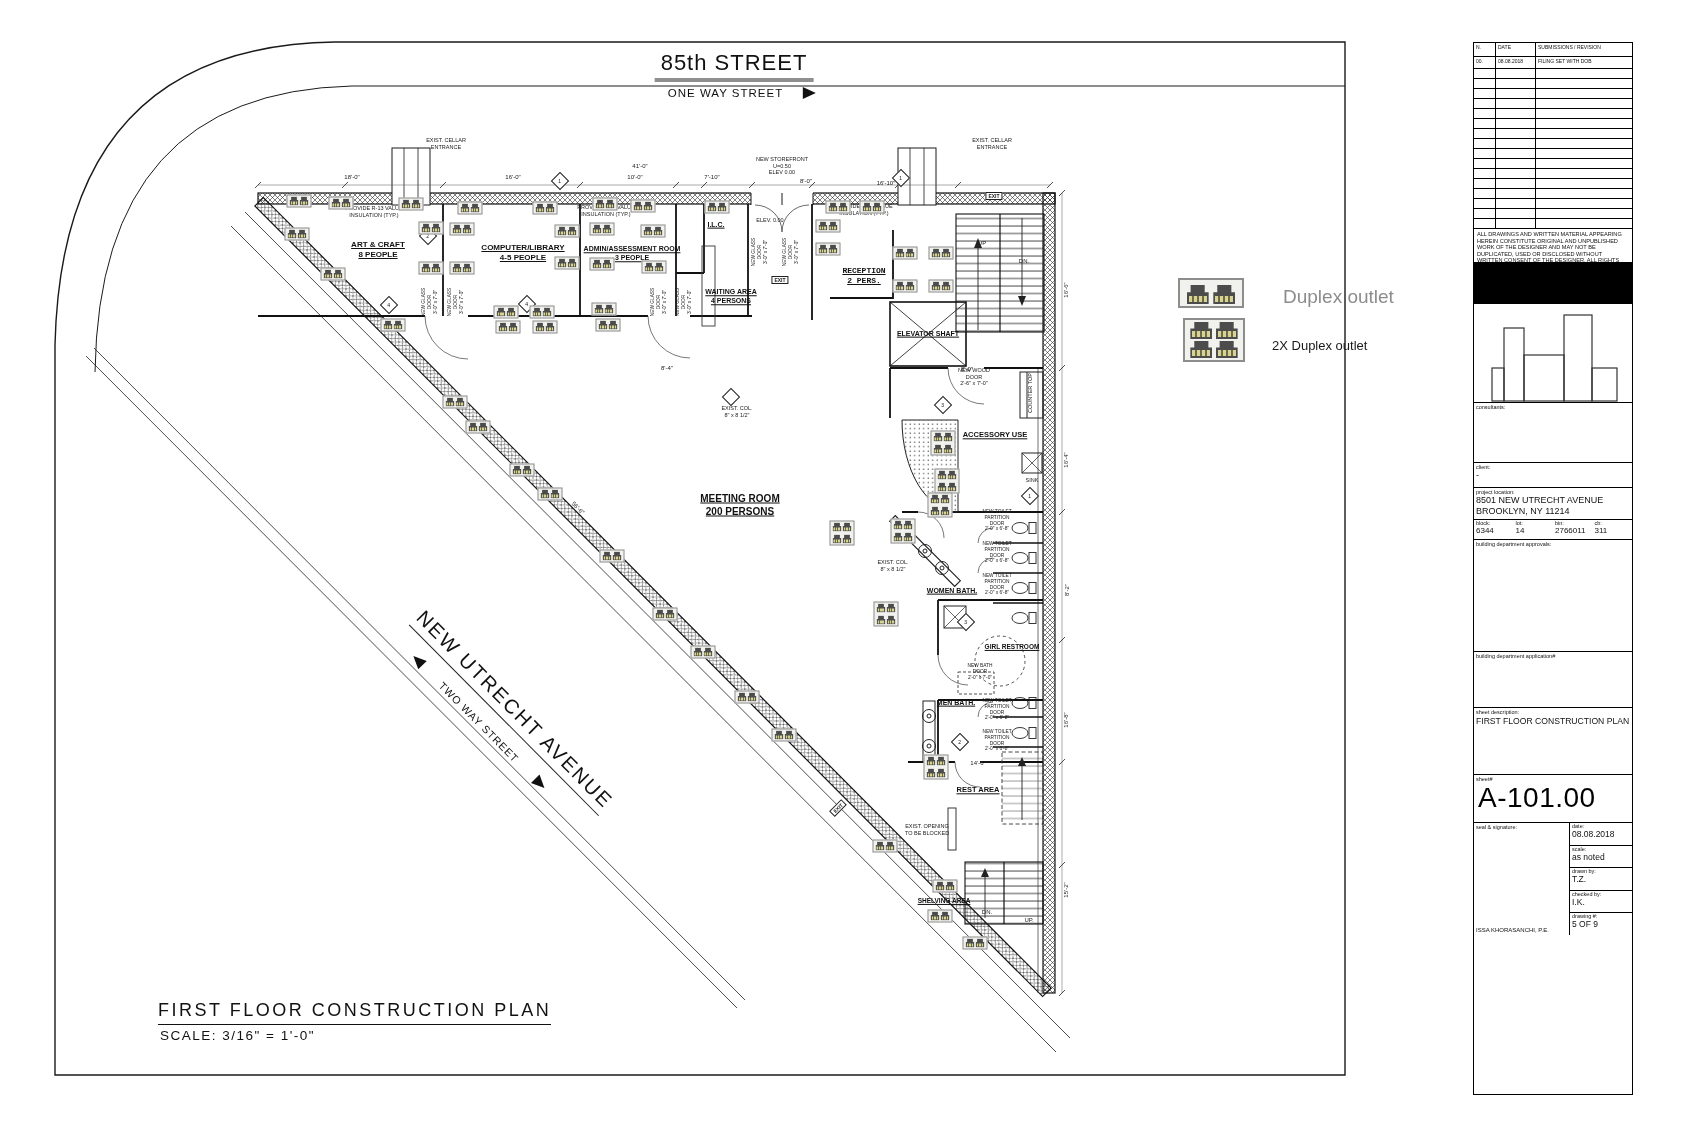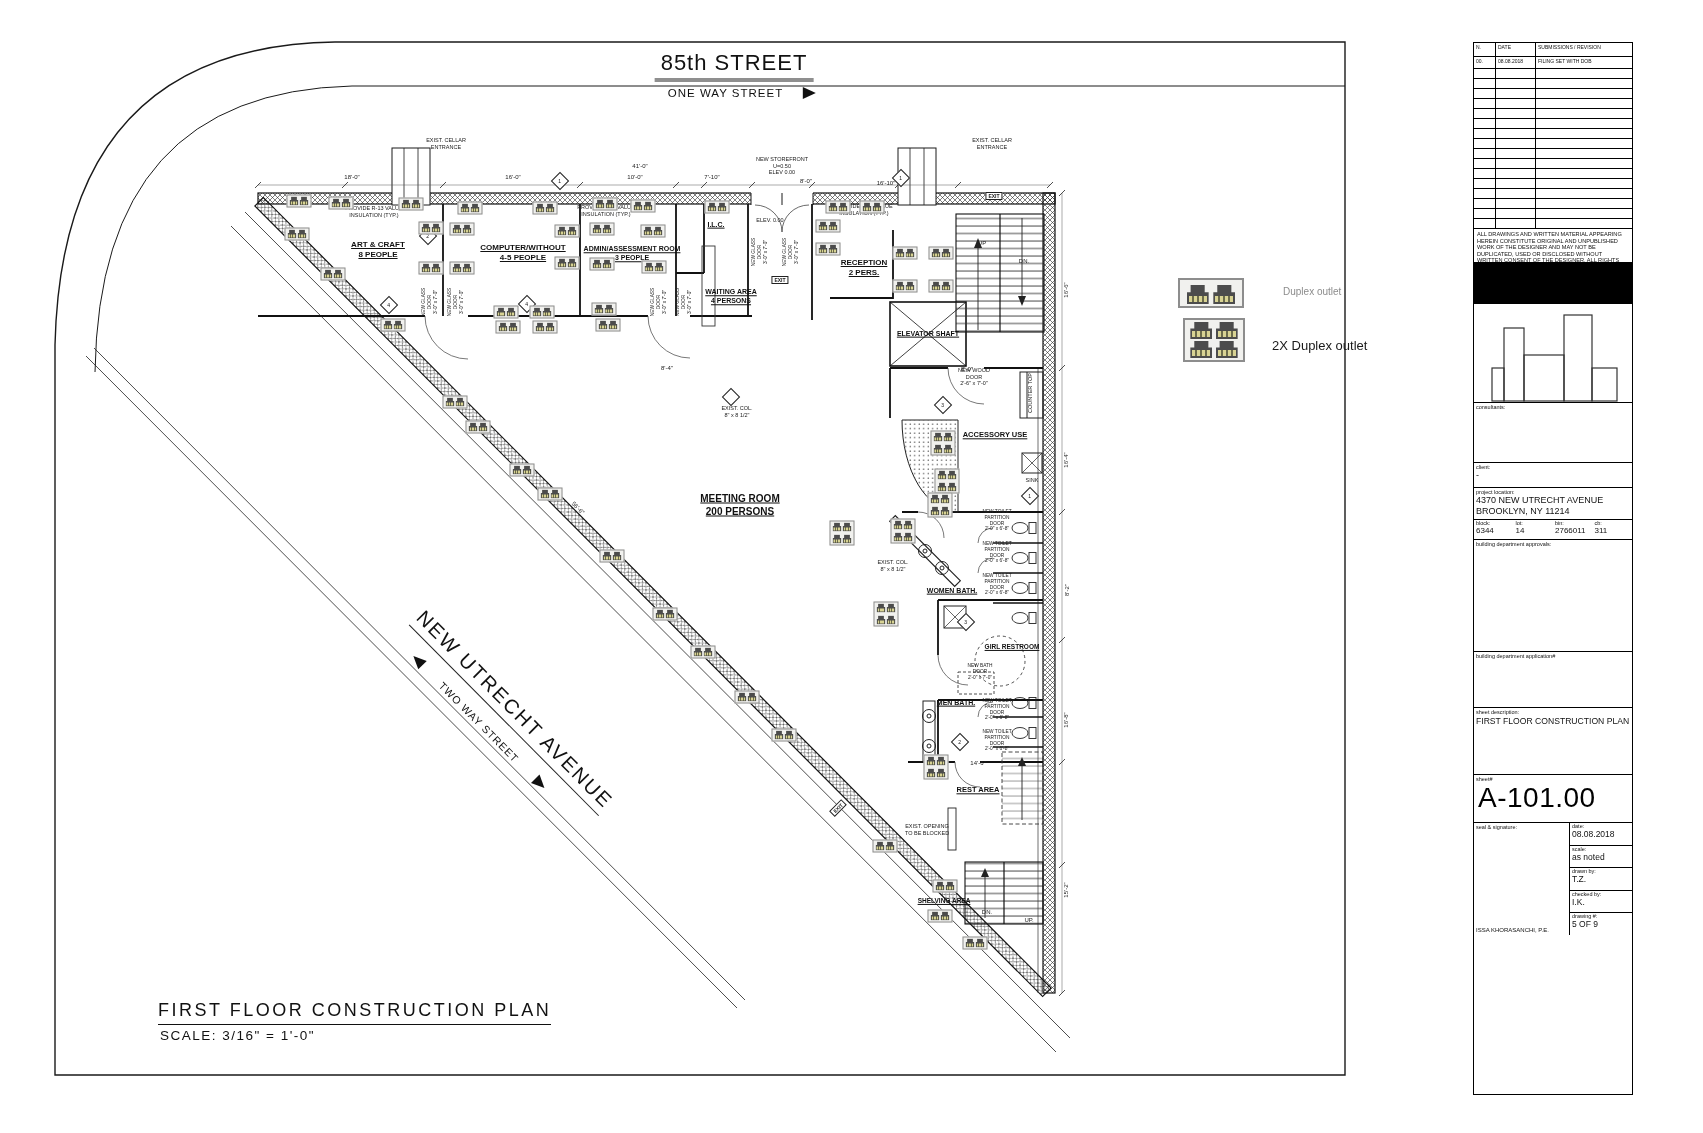--- a/index.html
+++ b/index.html
@@ -254,35 +254,35 @@
       <path d="M1059,196 l6,-6 M1059,371 l6,-6 M1059,515 l6,-6 M1059,643 l6,-6 M1059,765 l6,-6 M1059,868 l6,-6 M1059,996 l6,-6" stroke="#222" stroke-width="0.8"></path>
     </g>
   </svg>
 
   <div id="plan-labels" class="layer">
       <div class="room" style="left: 378px; top: 250px;">
         <div class="rl">ART &amp; CRAFT</div>
         <div class="rl">8 PEOPLE</div>
       </div>
       <div class="room" style="left: 523px; top: 253px;">
-        <div class="rl">COMPUTER/WITHOUT</div>
+        <div class="rl">COMPUTER/LIBRARY</div>
         <div class="rl">4-5 PEOPLE</div>
       </div>
       <div class="room" style="left: 632px; top: 254px; font-size: 7px;">
         <div class="rl">ADMIN/ASSESSMENT ROOM</div>
         <div class="rl">3 PEOPLE</div>
       </div>
       <div class="room" style="left: 716px; top: 225px; font-size: 7px;">
         <div class="rl">I.L.C.</div>
       </div>
       <div class="room" style="left: 731px; top: 297px; font-size: 7px;">
         <div class="rl">WAITING AREA</div>
         <div class="rl">4 PERSONS</div>
       </div>
-      <div class="room" style="left: 864px; top: 268px;">
+      <div class="room" style="left: 864px; top: 276px; font-family: Liberation Mono, monospace;">
         <div class="rl">RECEPTION</div>
         <div class="rl">2 PERS.</div>
       </div>
       <div class="room" style="left: 928px; top: 334px; font-size: 7px;">
         <div class="rl">ELEVATOR SHAFT</div>
       </div>
       <div class="room" style="left: 740px; top: 505px; font-size: 10px;">
         <div class="rl">MEETING ROOM</div>
         <div class="rl">200 PERSONS</div>
       </div>
@@ -738,21 +738,21 @@
   </div>
 
   <div class="plan-title">FIRST FLOOR CONSTRUCTION PLAN</div>
   <div class="plan-scale">SCALE: 3/16" = 1'-0"</div>
 
   <div id="legend" class="layer">
       <div class="out duplex lg" style="left: 1178px; top: 278px;">
         <div class="jack"></div>
         <div class="jack"></div>
       </div>
-      <div class="legend-label" style="left: 1283px; top: 286px; font-size: 10px; color: rgb(140, 140, 140);">Duplex outlet</div>
+      <div class="legend-label" style="left: 1283px; top: 286px; font-size: 19px; color: rgb(140, 140, 140);">Duplex outlet</div>
       <div class="out dual lg" style="left: 1183px; top: 318px;">
         <div class="jack"></div>
         <div class="jack"></div>
         <div class="jack"></div>
         <div class="jack"></div>
       </div>
       <div class="legend-label" style="left: 1272px; top: 338px; font-size: 13px; color: rgb(26, 26, 26);">2X Duplex outlet</div>
     </div>
 
   <div class="tb">
@@ -863,21 +863,21 @@
     </div>
     <div class="tb-sec tb-cons">
       <div class="tb-lab">consultants:</div>
     </div>
     <div class="tb-sec tb-client">
       <div class="tb-lab">client:</div>
       <div class="tb-med">-</div>
     </div>
     <div class="tb-sec tb-loc">
       <div class="tb-lab">project location:</div>
-      <div class="tb-med">4370 NEW UTRECHT AVENUE</div>
+      <div class="tb-med">8501 NEW UTRECHT AVENUE</div>
       <div class="tb-med">BROOKLYN, NY 11214</div>
     </div>
     <div class="tb-sec" id="block-grid">
         <div class="bg-cell">
           <div class="bl">block:</div>
           <div class="bv">6344</div>
         </div>
         <div class="bg-cell">
           <div class="bl">lot:</div>
           <div class="bv">14</div>

